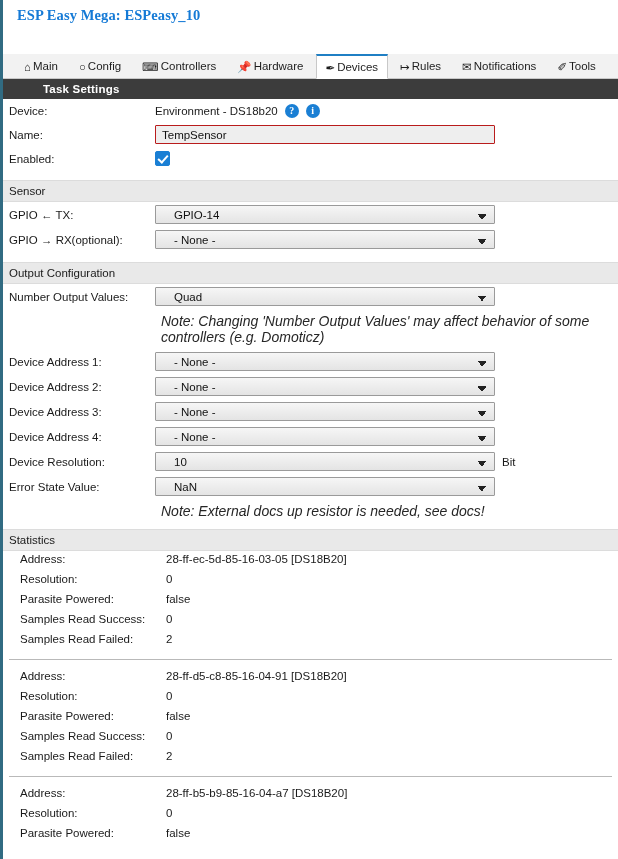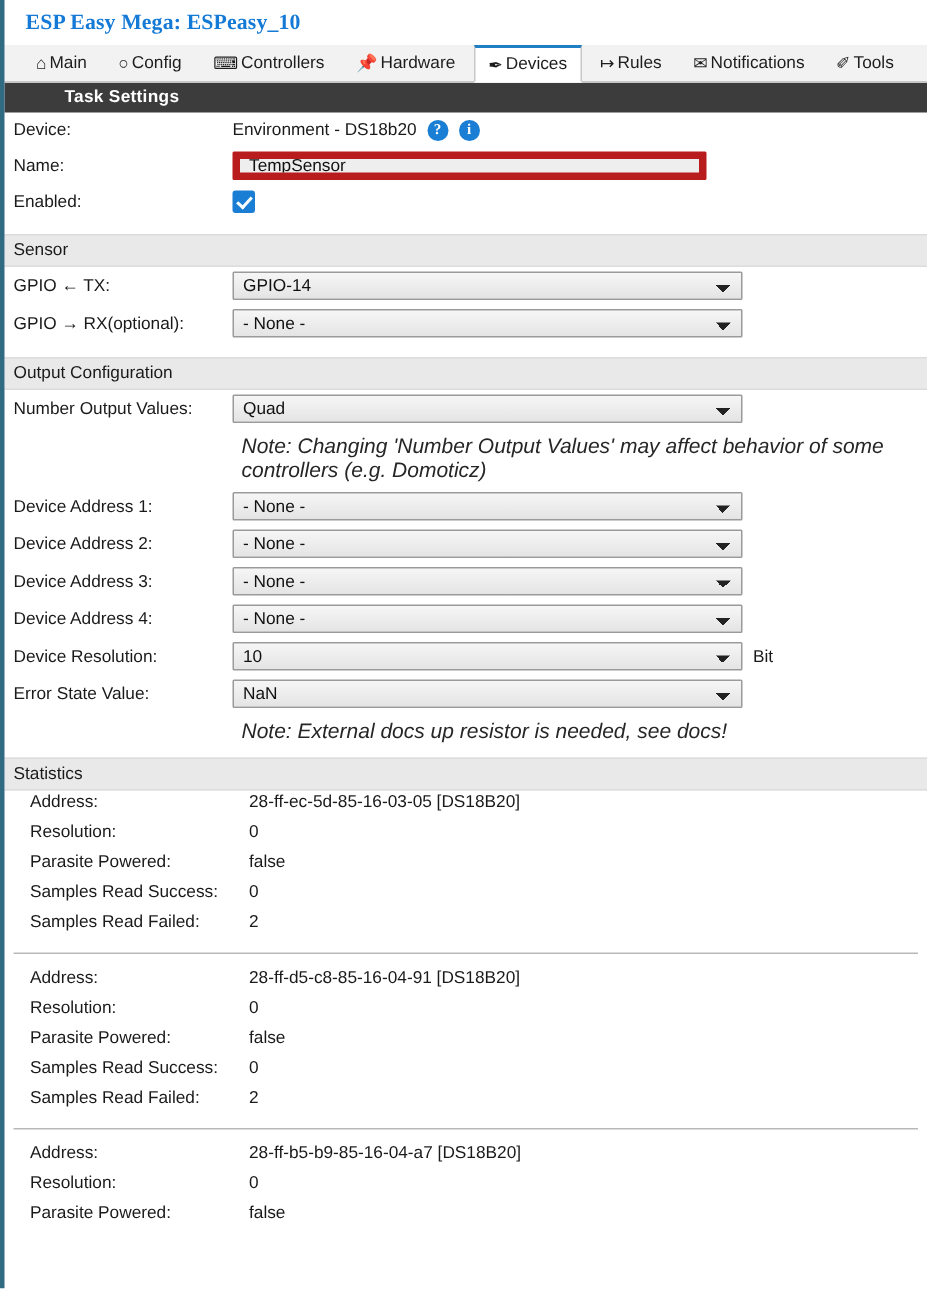--- a/index.html
+++ b/index.html
@@ -43,20 +43,21 @@
 
   
   .tabbar {
     position: relative;
     height: 25px;
     background: #f2f2f2;
     border-bottom: 1px solid #c8c8c8;
     padding-left: 12px;
     white-space: nowrap;
     font-size: 0;
+    margin-top: 24px;
   }
   .tab {
     display: inline-block;
     font-size: 11.5px;
     color: #1d1d1d;
     height: 25px;
     line-height: 24px;
     padding: 0 9px;
     margin-right: 3px;
     vertical-align: top;
@@ -124,41 +125,41 @@
 
   select.sel {
     width: 340px;
     height: 19px;
     font-family: "Liberation Sans", sans-serif;
     font-size: 11.5px;
     color: #111;
     border: 1px solid #9a9a9a;
     background: linear-gradient(#f6f6f6, #e4e4e4);
     border-radius: 1px;
-    padding: 0 18px 0 6px;
+    padding: 0 18px 0 18px;
     -webkit-appearance: none;
     appearance: none;
     background-image:
       linear-gradient(45deg, transparent 50%, #222 50%),
       linear-gradient(135deg, #222 50%, transparent 50%),
       linear-gradient(#f6f6f6, #e4e4e4);
     background-position:
       calc(100% - 12px) 8px,
       calc(100% - 7px) 8px,
       0 0;
     background-size: 5px 5px, 5px 5px, 100% 100%;
     background-repeat: no-repeat;
   }
   input.txt {
-    width: 316px;
+    width: 340px;
     height: 19px;
     font-family: "Liberation Sans", sans-serif;
     font-size: 11.5px;
     color: #111;
-    border: 5px solid #b91c1c;
+    border: 1px solid #b91c1c;
     background: #eeeeee;
     border-radius: 1px;
     padding: 0 6px;
   }
   .unit {
     margin-left: 7px;
     font-size: 11.5px;
   }
 
   

